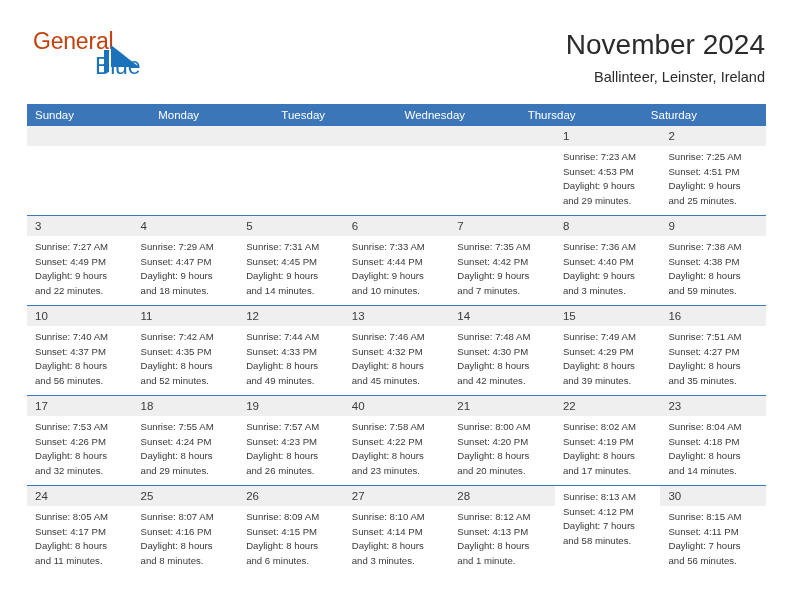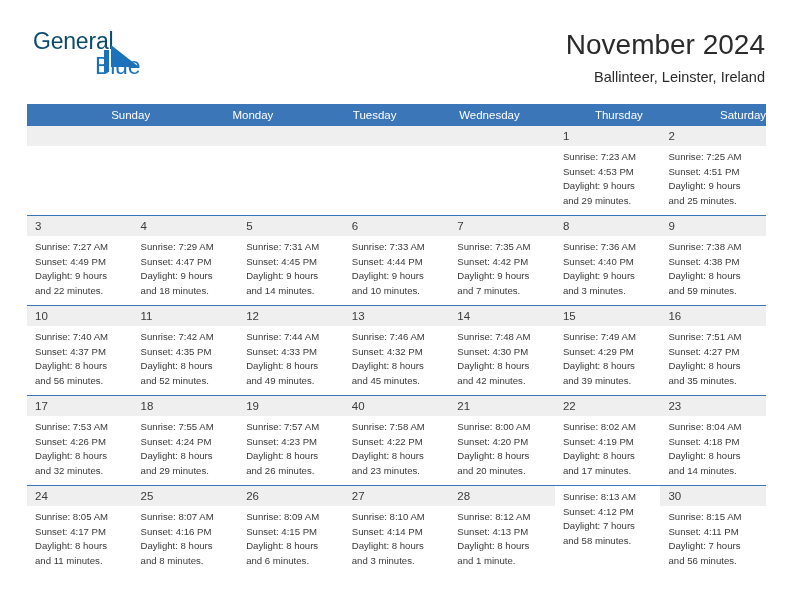--- a/index.html
+++ b/index.html
@@ -37,21 +37,21 @@
     top: 0;
     width: 300px;
     height: 62px;
   }
   .brand-general {
     position: absolute;
     left: 0;
     top: 0;
     font-size: 23px;
     letter-spacing: -0.2px;
-    color: #0c4a6e;
+    color: #c2410c;
     font-family: "Liberation Sans", sans-serif;
   }
   .brand-blue {
     position: absolute;
     left: 62px;
     top: 25px;
     font-size: 23px;
     letter-spacing: -0.2px;
     color: #1a72bb;
     font-family: "Liberation Sans", sans-serif;
@@ -110,21 +110,20 @@
   .dow-cell {
     flex: 1 1 0;
     height: 22px;
     line-height: 22px;
     color: #ffffff;
     font-size: 11.5px;
     padding-left: 8px;
     box-sizing: border-box;
     white-space: nowrap;
     overflow: hidden;
-    text-align: right;
   }
 
   .week-row {
     display: flex;
     border-top: 1px solid #3b76b8;
     height: 89px;
   }
   .week-row:first-of-type {
     border-top: none;
   }

